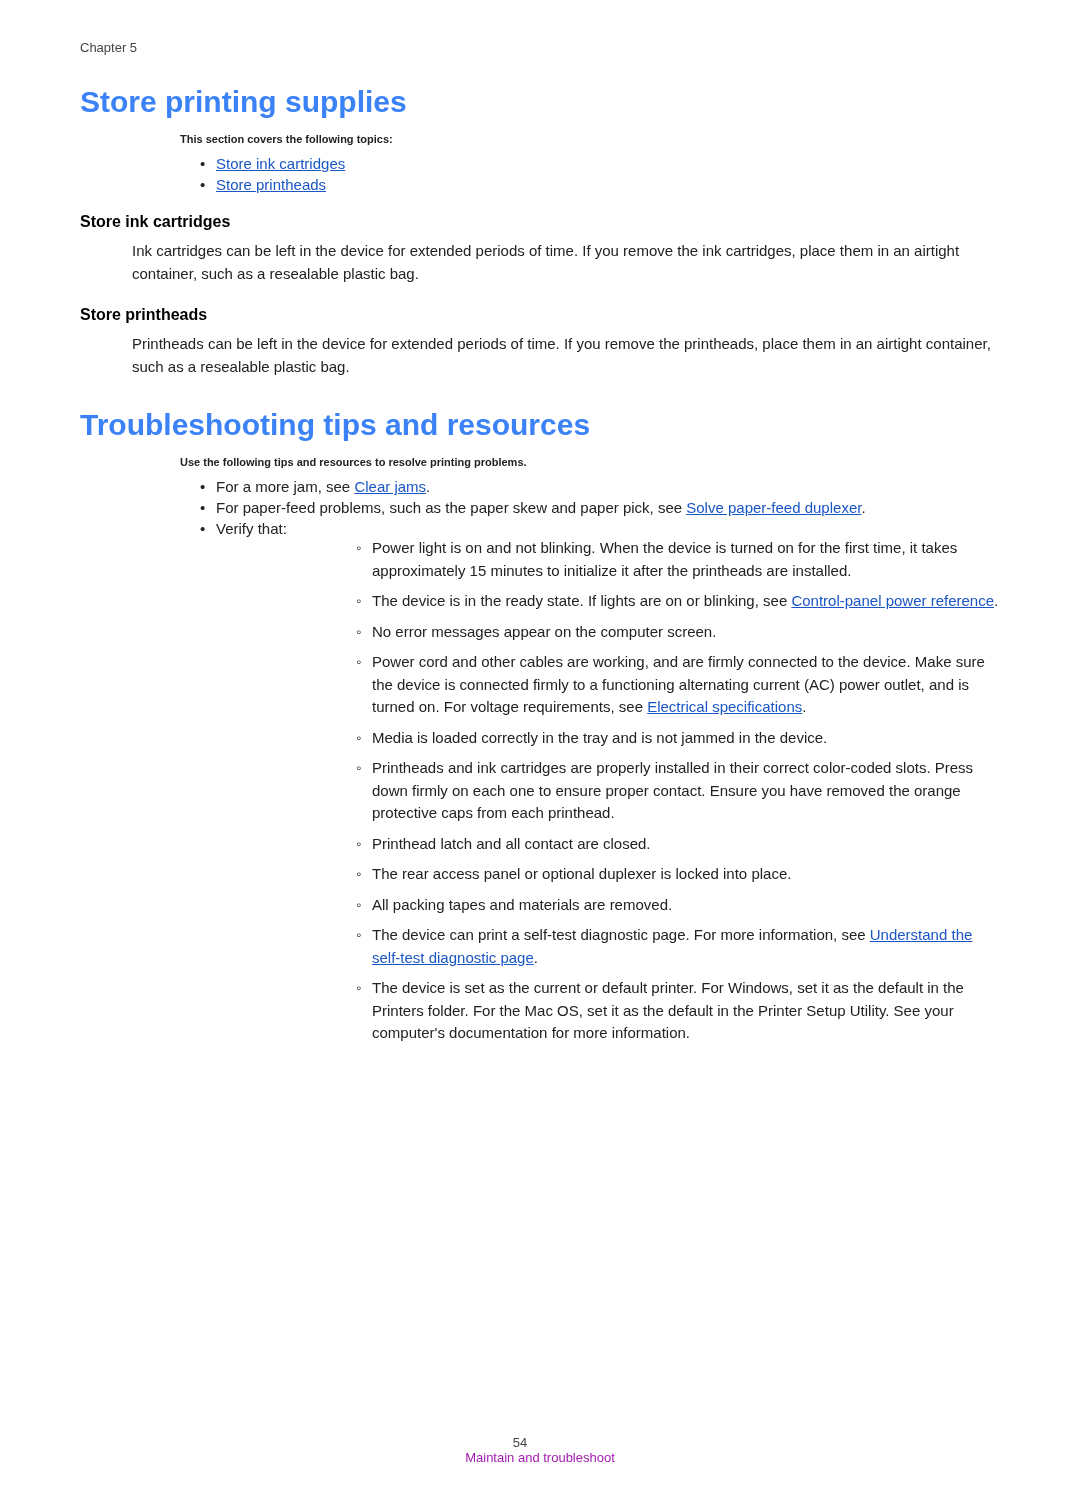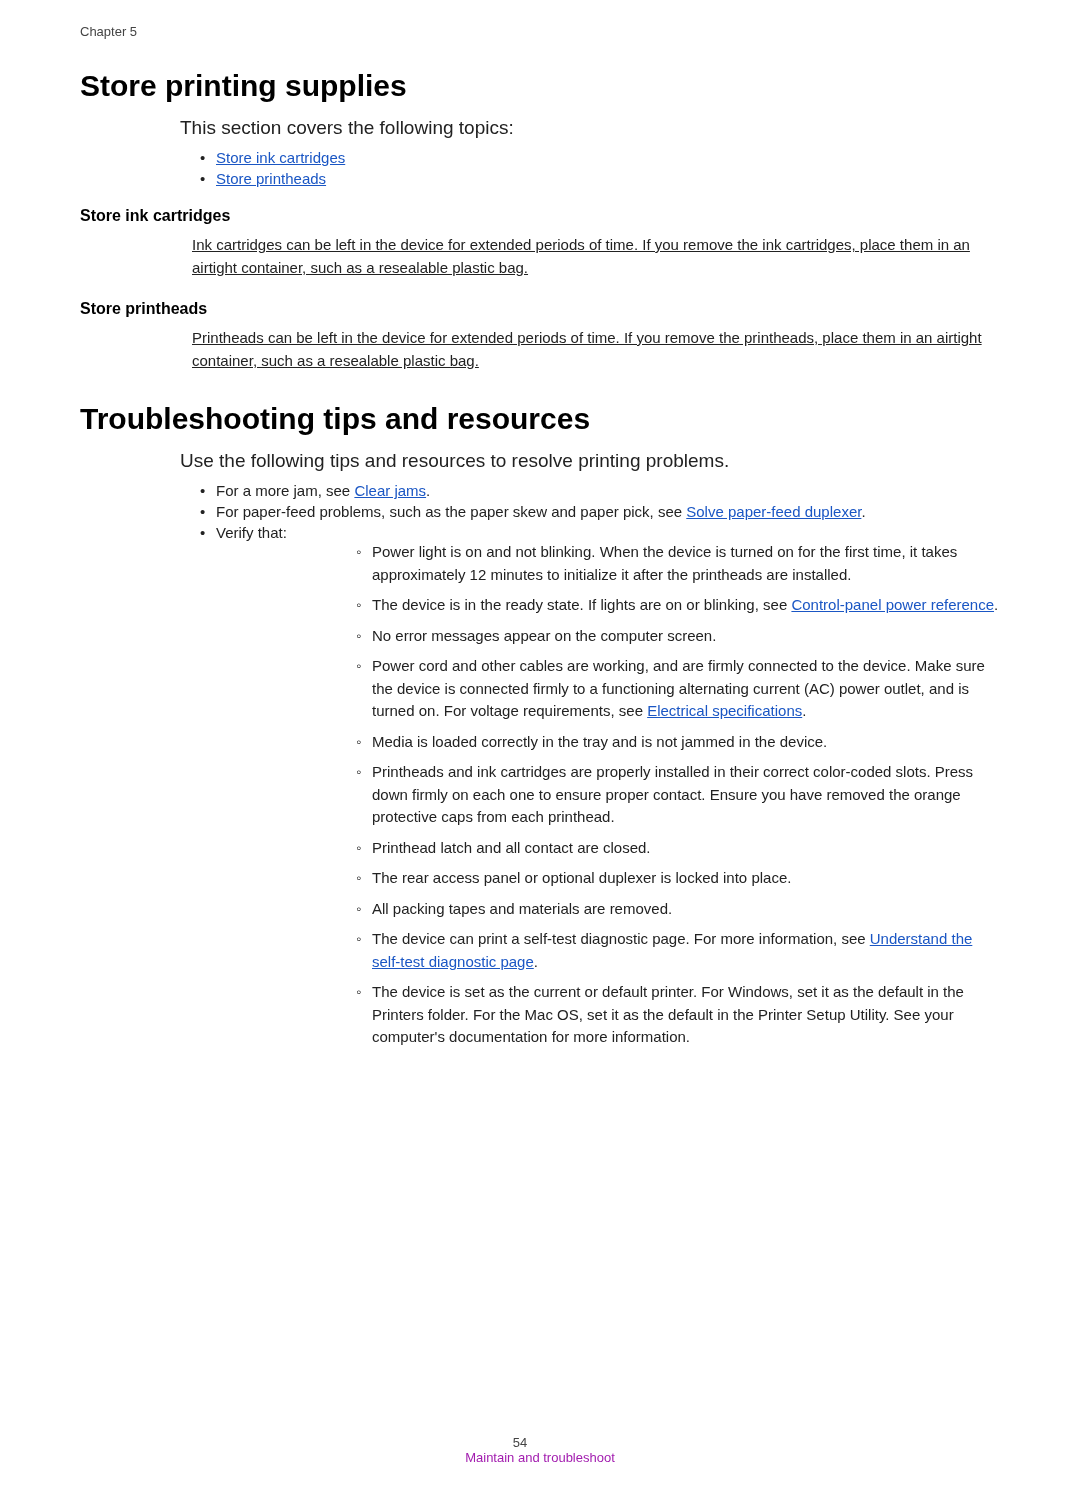--- a/index.html
+++ b/index.html
@@ -12,42 +12,43 @@
       background: #ffffff;
       font-family: Arial, Helvetica, sans-serif;
       font-size: 15px;
       color: #222222;
       width: 1080px;
       min-height: 1495px;
       position: relative;
     }
 
     .page {
-      padding: 24px 80px 60px 80px;
+      padding: 40px 80px 60px 80px;
       max-width: 1080px;
     }
 
     .chapter-label {
       font-size: 13px;
       color: #444;
       margin-bottom: 30px;
     }
 
     .section-title {
       font-size: 30px;
       font-weight: bold;
-      color: #000000;
+      color: #3b82f6;
       margin-bottom: 14px;
       border-bottom: none;
     }
 
     .intro-text {
-      font-size: 19px;
+      font-size: 11px;
       margin-left: 100px;
       margin-bottom: 10px;
+      font-weight: bold;
     }
 
     .bullet-list {
       margin-left: 120px;
       margin-bottom: 16px;
       list-style: none;
     }
 
     .bullet-list li {
       position: relative;
@@ -86,25 +87,24 @@
 
     .subsection-heading {
       font-size: 16px;
       font-weight: bold;
       color: #000;
       margin-bottom: 8px;
       margin-top: 20px;
     }
 
     .subsection-body {
-      margin-left: 112px;
+      margin-left: 52px;
       font-size: 15px;
       line-height: 1.55;
       margin-bottom: 16px;
-      text-decoration: underline;
     }
 
     a {
       color: #1a56c4;
       text-decoration: underline;
       cursor: pointer;
     }
 
     .section-divider {
       margin-top: 30px;
@@ -181,21 +181,21 @@
       <li>
         <span>For a more jam, see </span><a href="#">Clear jams</a><span>.</span>
       </li>
       <li>
         <span>For paper-feed problems, such as the paper skew and paper pick, see </span><a href="#">Solve paper-feed duplexer</a><span>.</span>
       </li>
       <li>
         <span>Verify that:</span>
         <ul class="sub-bullet-list">
           <li class="verify-item">
-            <span>Power light is on and not blinking. When the device is turned on for the first time, it takes approximately 12 minutes to initialize it after the printheads are installed.</span>
+            <span>Power light is on and not blinking. When the device is turned on for the first time, it takes approximately 15 minutes to initialize it after the printheads are installed.</span>
           </li>
           <li class="verify-item">
             <span>The device is in the ready state. If lights are on or blinking, see </span><a href="#">Control-panel power reference</a><span>.</span>
           </li>
           <li class="verify-item">
             <span>No error messages appear on the computer screen.</span>
           </li>
           <li class="verify-item">
             <span>Power cord and other cables are working, and are firmly connected to the device. Make sure the device is connected firmly to a functioning alternating current (AC) power outlet, and is turned on. For voltage requirements, see </span><a href="#">Electrical specifications</a><span>.</span>
           </li>

